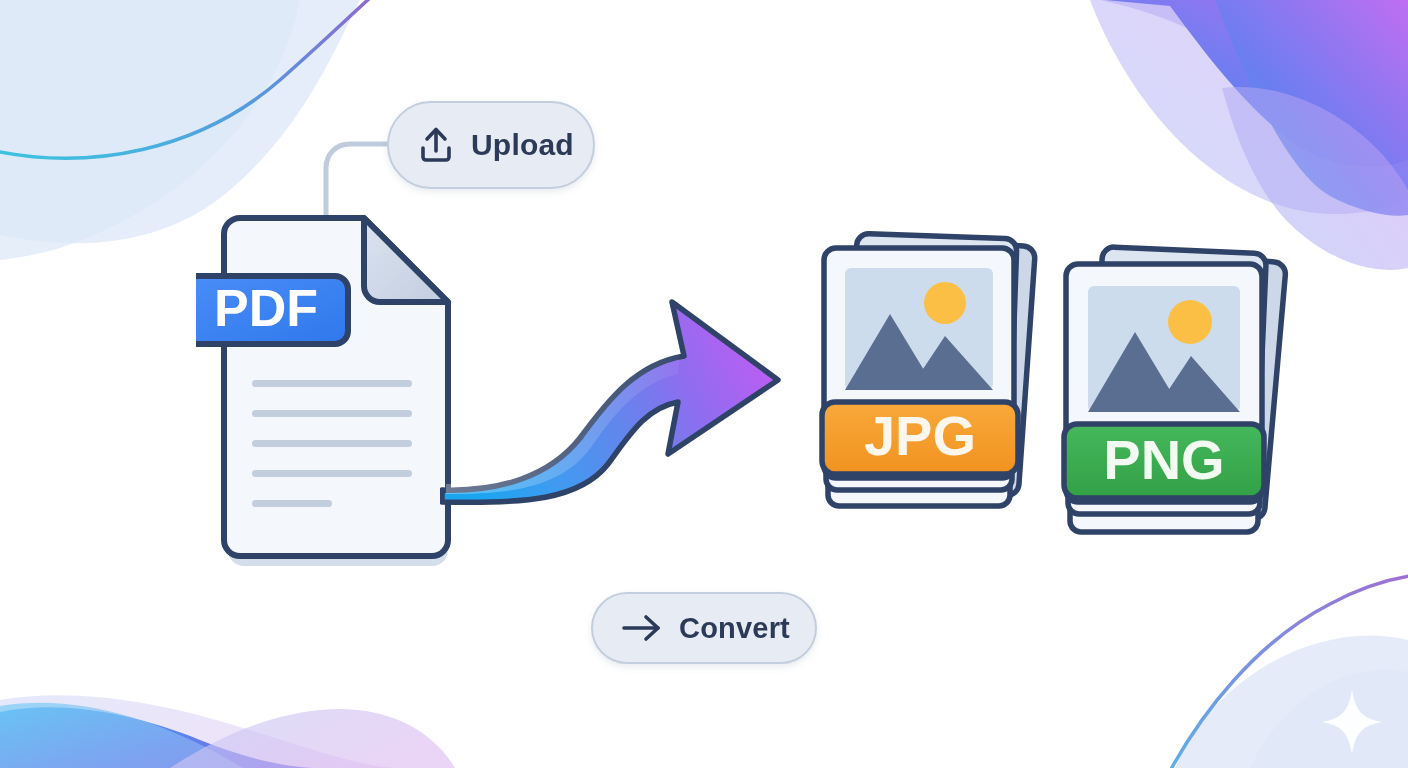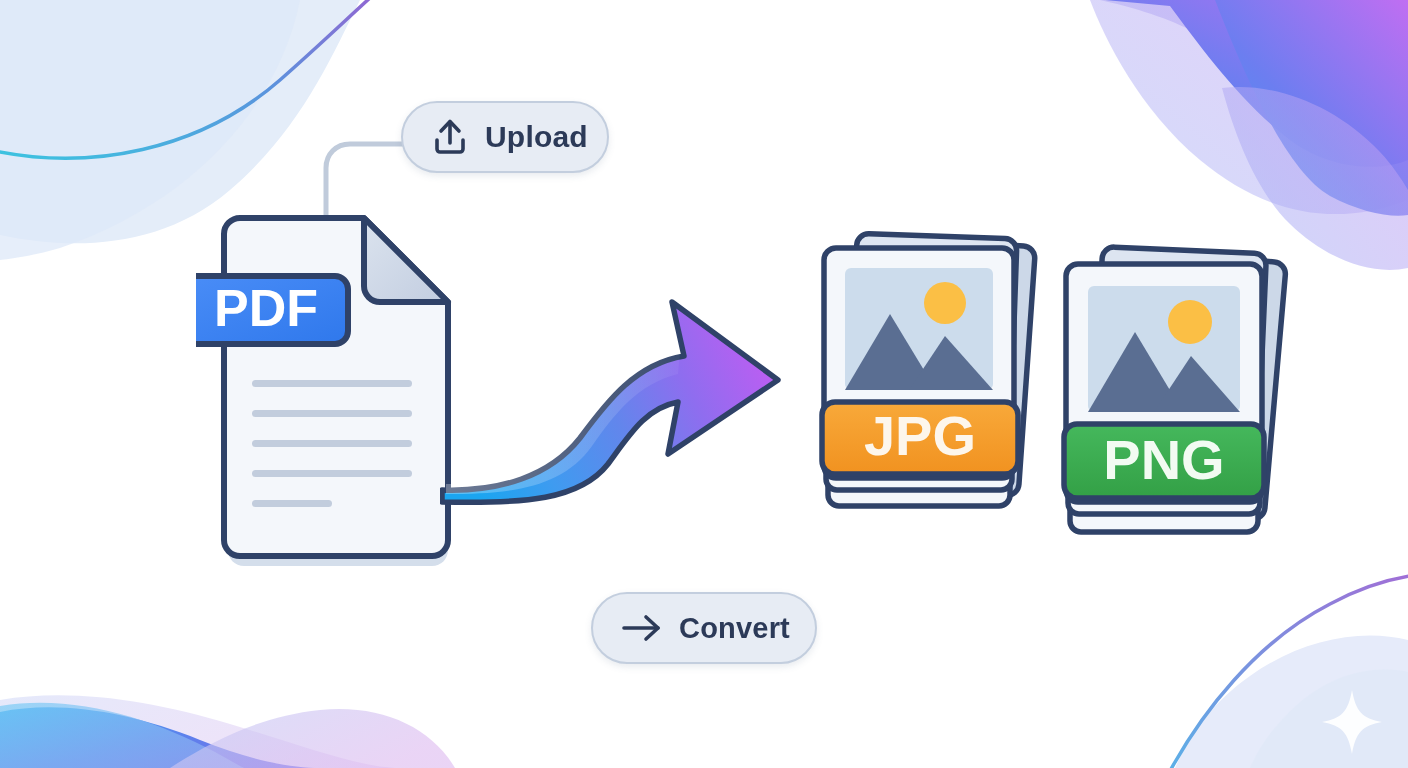--- a/index.html
+++ b/index.html
@@ -35,22 +35,22 @@
     background:#e7ecf4;
     border:2px solid #c3cede;
     border-radius:999px;
     box-shadow:0 3px 7px rgba(80,100,130,.13);
     color:#2c3a58;
     font-weight:700;
     letter-spacing:.2px;
     white-space:nowrap;
   }
   #upload-button {
-    left:401px; top:101px;
-    width:208px; height:72px;
+    left:387px; top:101px;
+    width:208px; height:88px;
     padding:0 26px 0 28px;
     font-size:30px;
   }
   #convert-button {
     left:591px; top:592px;
     width:226px; height:72px;
     padding:0 26px 0 28px;
     font-size:29px;
   }
   .pill .glyph { flex:0 0 auto; display:block; }

